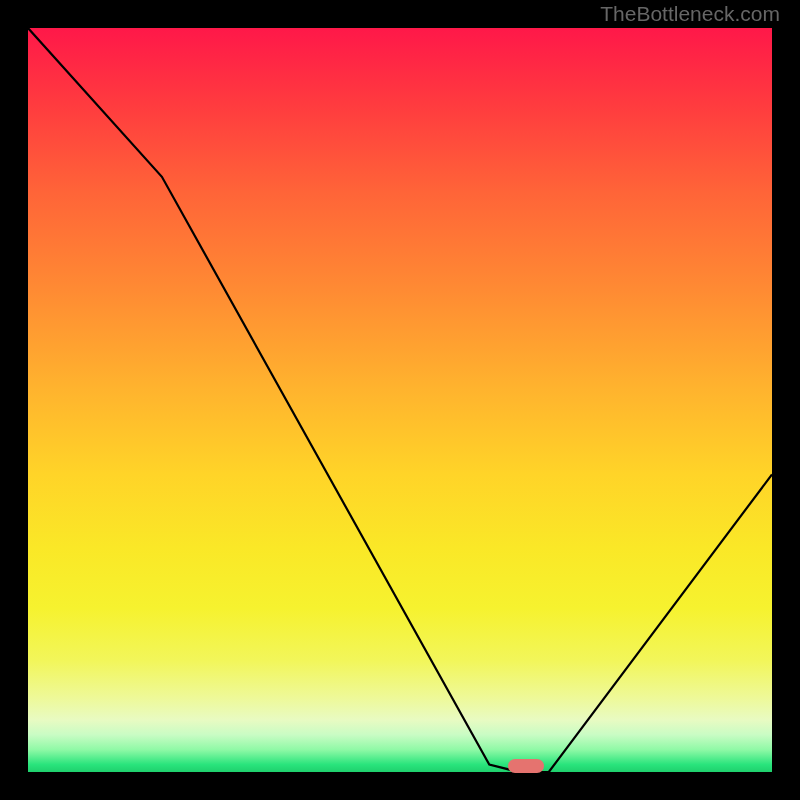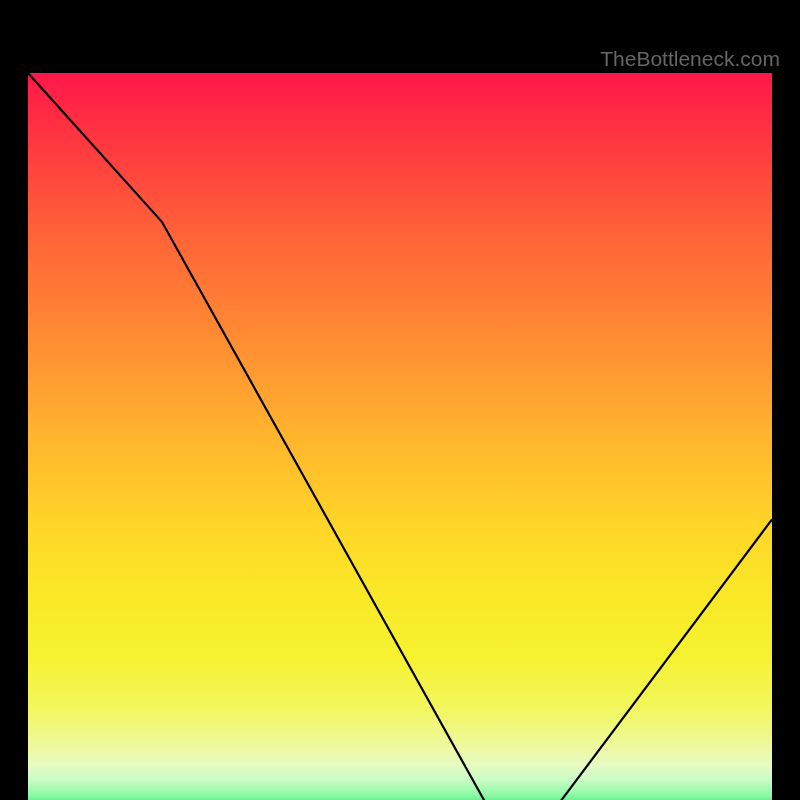--- a/index.html
+++ b/index.html
@@ -8,21 +8,20 @@
     width: 800px;
     height: 800px;
     background: #000;
     font-family: Arial, Helvetica, sans-serif;
     overflow: hidden;
   }
   .container {
     position: relative;
     width: 800px;
     height: 672px;
-    margin-top: 45px;
   }
   .watermark {
     position: absolute;
     top: 2px;
     right: 20px;
     color: #666;
     font-size: 21px;
     font-weight: 500;
     z-index: 10;
   }

